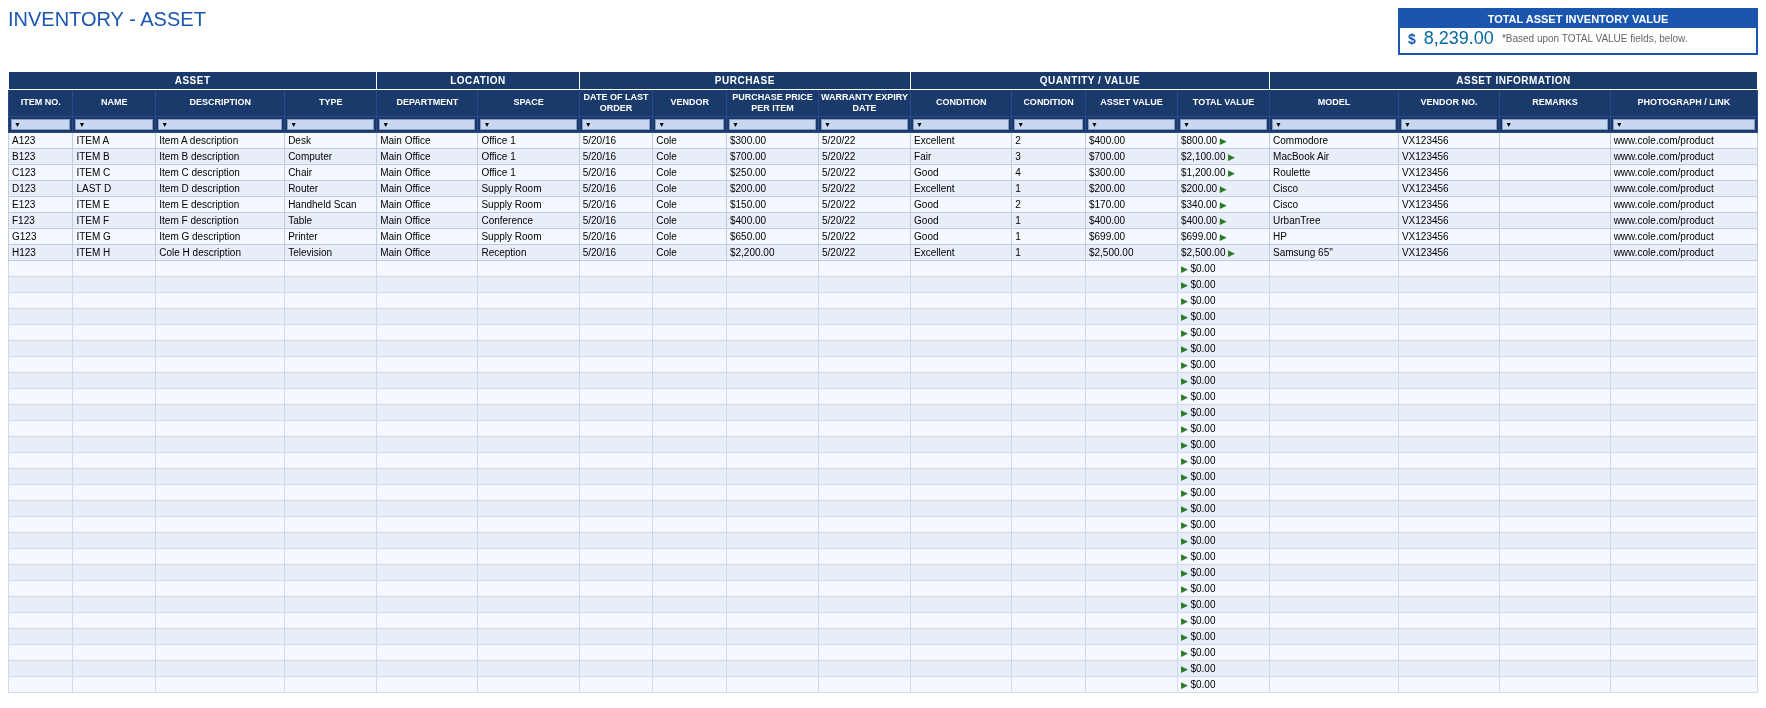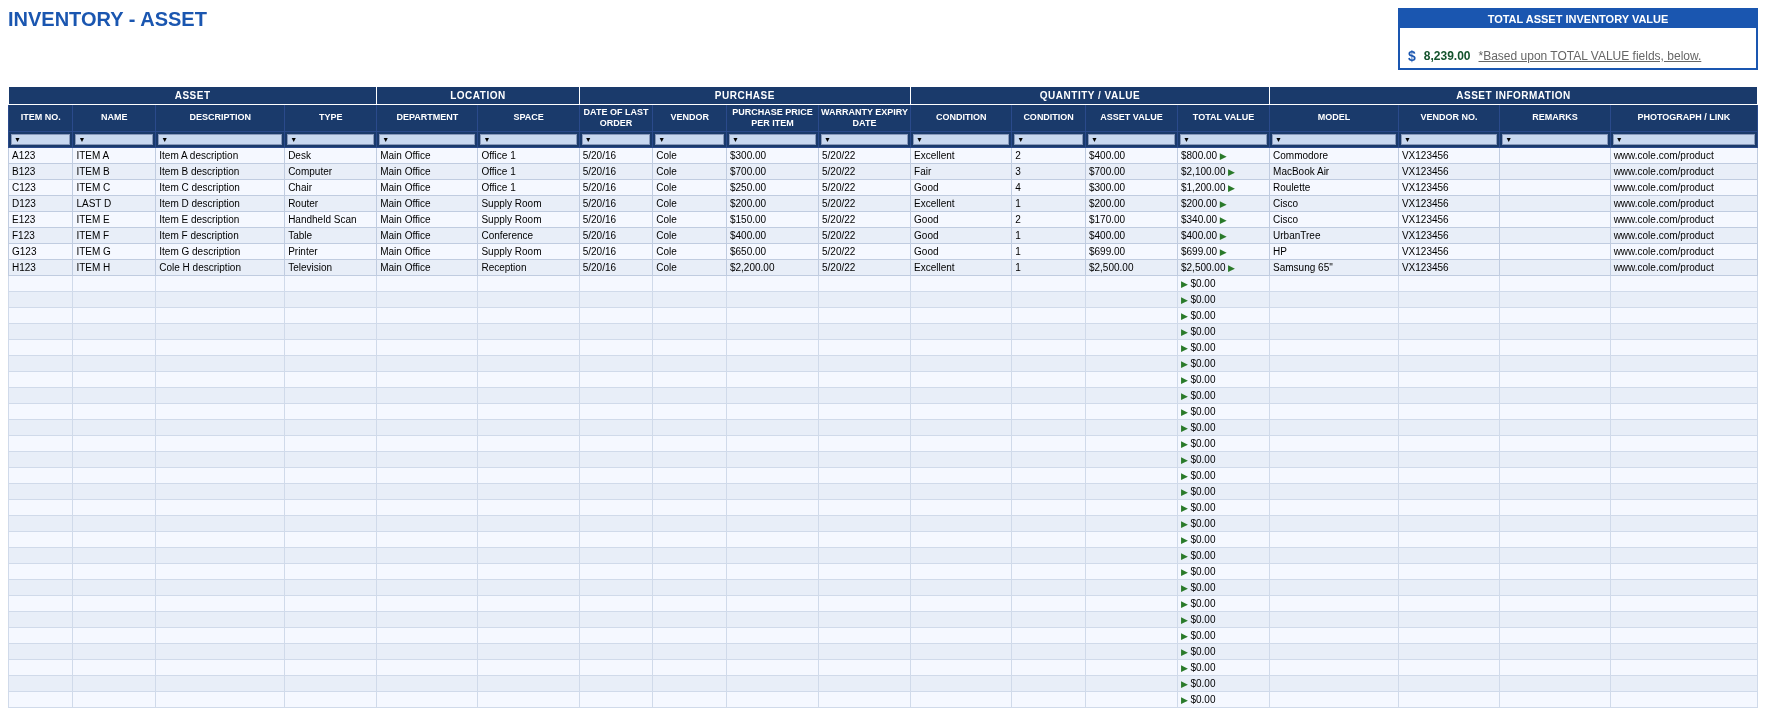--- a/index.html
+++ b/index.html
@@ -1,28 +1,28 @@
 <!DOCTYPE html>
 <html><head>
   <meta charset="utf-8">
   <style>
     * { margin: 0; padding: 0; box-sizing: border-box; }
     body { font-family: Arial, sans-serif; background: #fff; font-size: 11px; }
 
     .page-wrapper { padding: 8px; background: #fff; }
 
     .top-section { display: flex; align-items: flex-start; margin-bottom: 8px; }
-    .page-title { color: #1a56b0; font-size: 20px; font-weight: bold; flex: 1; }
+    .page-title { color: #1a56b0; font-size: 20px; font-weight: normal; flex: 1; }
 
     .total-box { border: 2px solid #1a56b0; padding: 4px 8px; min-width: 360px; text-align: center; }
-    .total-box-header { background: #1a56b0; color: #fff; font-weight: bold; font-size: 11px; padding: 3px 6px; margin: -4px -8px 20px -8px; text-align: center; }
+    .total-box-header { background: #1a56b0; color: #fff; font-weight: bold; font-size: 11px; padding: 3px 6px; margin: -4px -8px 0 -8px; text-align: center; }
     .total-box-value { display: flex; align-items: center; gap: 8px; font-size: 13px; }
     .total-box-value .dollar { color: #1a56b0; font-weight: bold; font-size: 14px; }
-    .total-box-value .amount { color: #14532d; font-weight: bold; font-size: 12px; }
-    .total-box-value .note { color: #666; font-size: 12px; text-decoration: underline; }
+    .total-box-value .amount { color: #0369a1; font-weight: normal; font-size: 18px; }
+    .total-box-value .note { color: #666; font-size: 10px; }
 
     .spreadsheet-table { width: 100%; border-collapse: collapse; table-layout: fixed; margin-top: 16px; }
 
     
     .group-header th {
       background: #1a3a6b;
       color: #fff;
       font-weight: bold;
       font-size: 10px;
       text-align: center;

